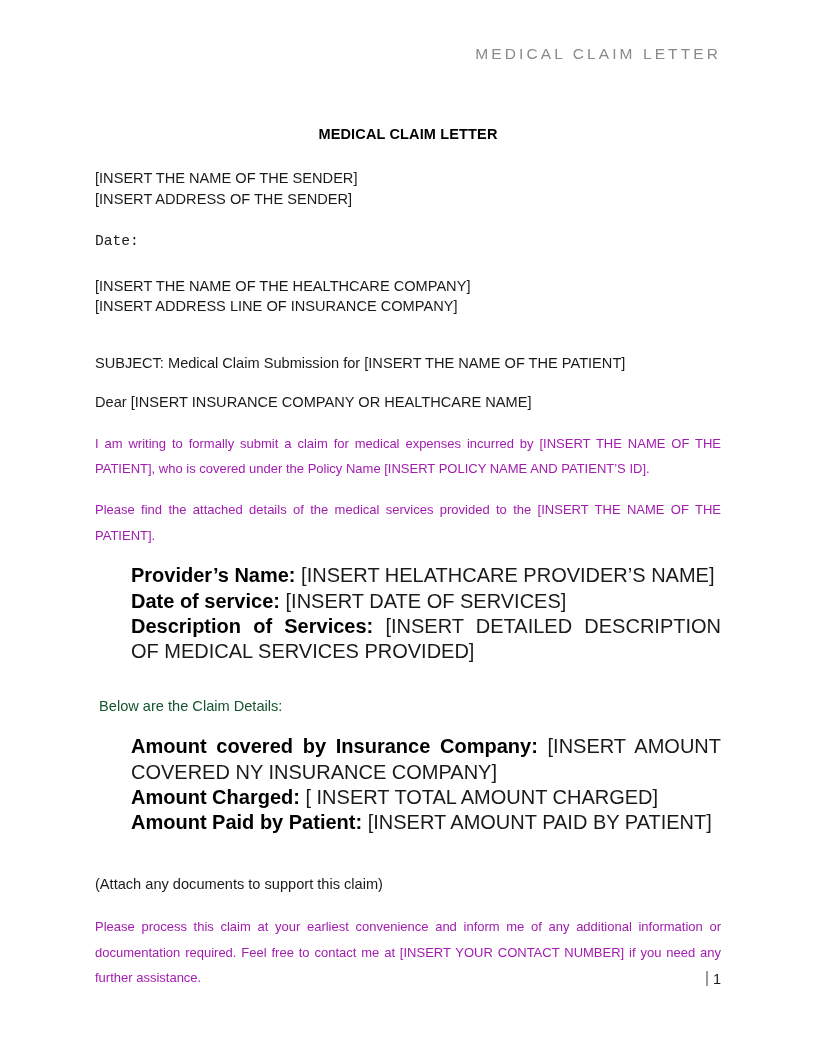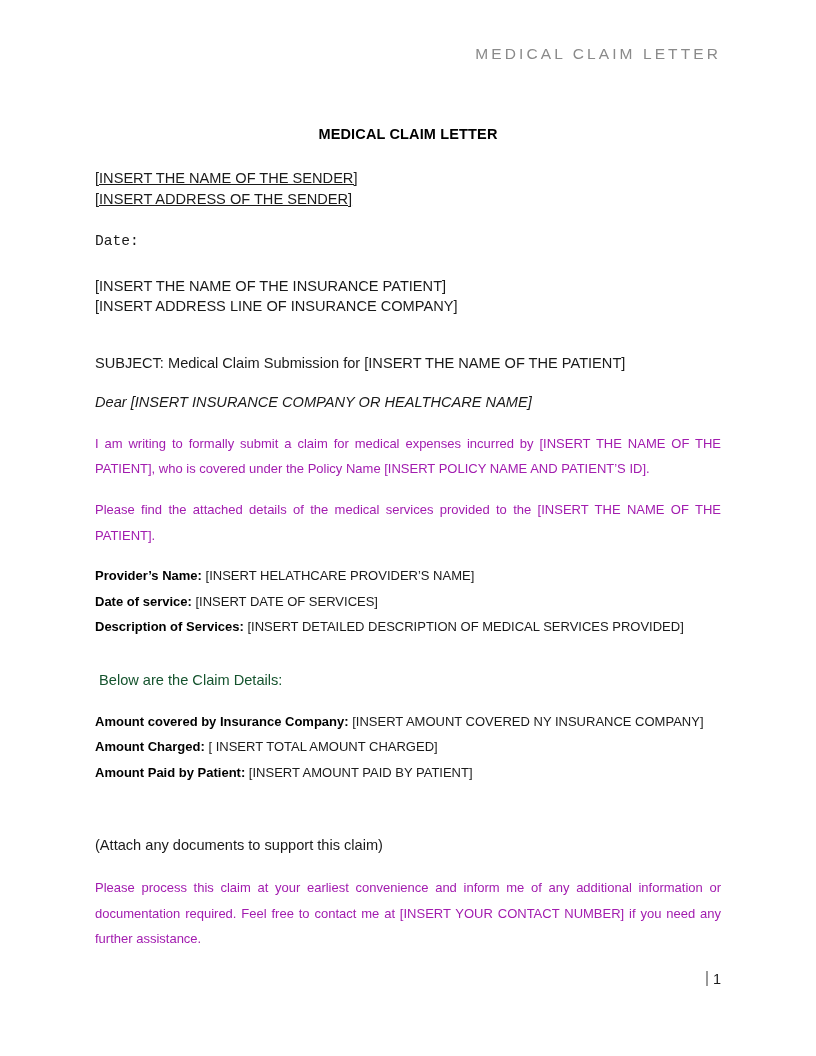--- a/index.html
+++ b/index.html
@@ -49,78 +49,77 @@
     margin: 0 0 26px 0;
     letter-spacing: 0.15px;
   }
   .block {
     font-size: 14.6px;
     line-height: 20.5px;
     color: #1a1a1a;
   }
   .addr-block {
     margin: 0 0 22px 0;
-    text-decoration: underline;
   }
   .addr-block .line { white-space: nowrap; }
   .date-line {
     margin: 0 0 24px 0;
     font-family: Liberation Mono, monospace;
   }
   .recipient-block {
     margin: 0 0 36px 0;
   }
   .recipient-block .line { white-space: nowrap; }
   .subject-line {
     margin: 0 0 19px 0;
     white-space: nowrap;
   }
   .salutation {
     margin: 0 0 18px 0;
     white-space: nowrap;
-    font-style: italic;
   }
   
   .para {
     font-size: 13px;
     line-height: 25.4px;
     text-align: justify;
     text-justify: inter-word;
     margin: 0 0 16px 0;
     color: #a21caf;
   }
   .para.tight { margin-bottom: 15px; }
   .detail-list {
     margin: 0 0 16px 0;
   }
   .detail-row {
-    font-size: 13px;
+    font-size: 20px;
     line-height: 25.4px;
     text-align: justify;
     text-justify: inter-word;
     color: #1a1a1a;
+    margin-left: 36px;
   }
   .detail-row b {
     font-weight: bold;
     color: #000000;
   }
   .detail-row.nowrap { white-space: nowrap; }
   .claim-intro {
     font-size: 14.6px;
     line-height: 25.4px;
     margin: 0 0 15px 0;
     color: #14532d;
     white-space: pre;
   }
   .spacer-sm { height: 13px; }
   .spacer-md { height: 20px; }
   .attach-note {
     font-size: 14.6px;
     line-height: 25.4px;
-    margin: 12px 0 17px 0;
+    margin: 0 0 17px 0;
     color: #1a1a1a;
     white-space: nowrap;
   }
   
   .footer {
     position: absolute;
     left: 95px;
     top: 971px;
     width: 626px;
     text-align: right;
@@ -148,21 +147,21 @@
     <h1 class="doc-title">MEDICAL CLAIM LETTER</h1>
 
     <div class="block addr-block">
       <div class="line">[INSERT THE NAME OF THE SENDER]</div>
       <div class="line">[INSERT ADDRESS OF THE SENDER]</div>
     </div>
 
     <div class="block date-line">Date:</div>
 
     <div class="block recipient-block">
-      <div class="line">[INSERT THE NAME OF THE INSURANCE PATIENT]</div>
+      <div class="line">[INSERT THE NAME OF THE HEALTHCARE COMPANY]</div>
       <div class="line">[INSERT ADDRESS LINE OF INSURANCE COMPANY]</div>
     </div>
 
     <div class="block subject-line">SUBJECT: Medical Claim Submission for [INSERT THE NAME OF THE PATIENT]</div>
 
     <div class="block salutation">Dear [INSERT INSURANCE COMPANY OR HEALTHCARE NAME]</div>
 
     <p class="para">I am writing to formally submit a claim for medical expenses incurred by [INSERT THE NAME OF THE PATIENT], who is covered under the Policy Name [INSERT POLICY NAME AND PATIENT’S ID].</p>
 
     <p class="para tight">Please find the attached details of the medical services provided to the [INSERT THE NAME OF THE PATIENT].</p>

